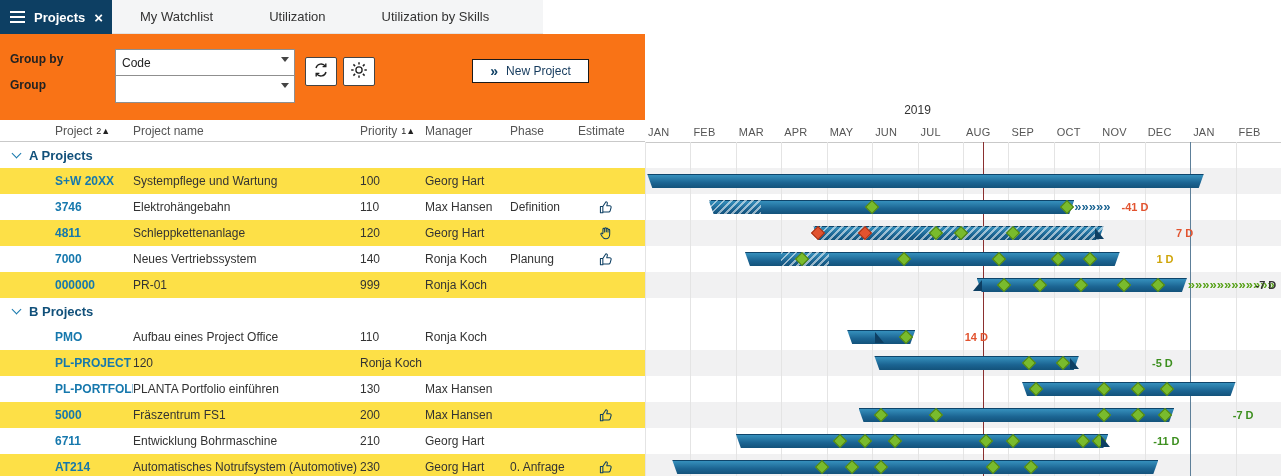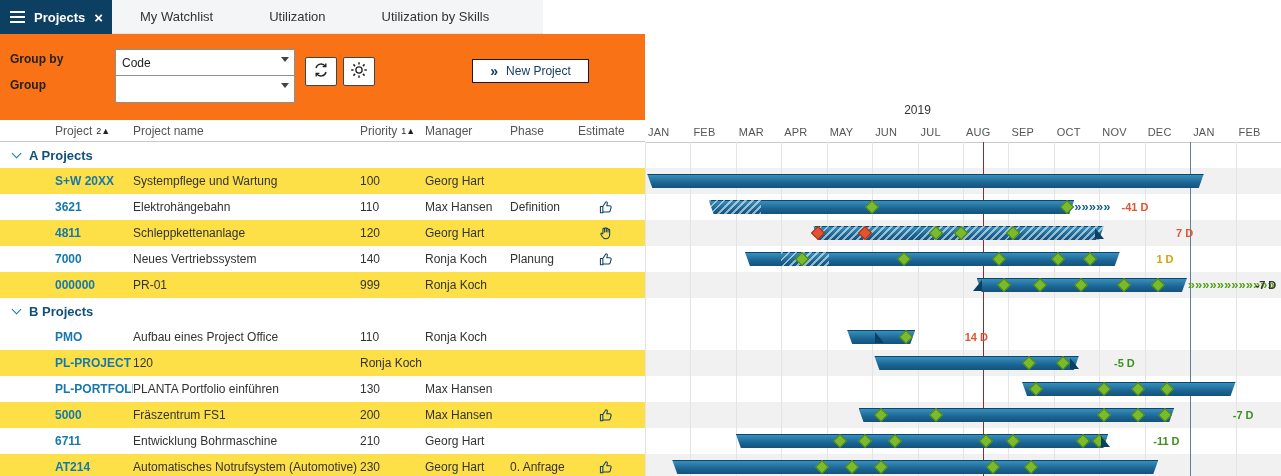--- a/index.html
+++ b/index.html
@@ -147,21 +147,21 @@
         <div class="cell"></div>
         <div class="cell code">S+W 20XX</div>
         <div class="cell">Systempflege und Wartung</div>
         <div class="cell">100</div>
         <div class="cell">Georg Hart</div>
         <div class="cell"></div>
         <div class="cell est"></div>
       </div>
       <div class="t-row proj-row">
         <div class="cell"></div>
-        <div class="cell code">3621</div>
+        <div class="cell code">3746</div>
         <div class="cell">Elektrohängebahn</div>
         <div class="cell">110</div>
         <div class="cell">Max Hansen</div>
         <div class="cell">Definition</div>
         <div class="cell est">
           <svg width="15" height="15" viewBox="0 0 16 16">
             <path d="M1.5 7h2.6v6.5H1.5z M4.1 12.8h6.1c.8 0 1.5-.5 1.7-1.3l1-3.5c.3-1-.5-1.9-1.5-1.9H8.3l.6-2.5c.2-.9-.5-1.8-1.4-1.8h-.1L4.1 6.9z" fill="none" stroke="#0d3f63" stroke-width="1.1" stroke-linejoin="round"></path>
           </svg>
         </div>
       </div>
@@ -336,21 +336,21 @@
             <div class="bar" style="left: 202.157px; width: 68.1429px;"></div>
             <div class="ms green" style="left: 256.214px;"></div>
             <div class="tri" style="left: 229.957px;"></div>
             <div class="glabel" style="left: 290.743px; color: rgb(226, 83, 47);">14 D</div>
           </div>
           <div class="g-row shade">
             <div class="bar" style="left: 229.414px; width: 204.429px;"></div>
             <div class="ms green" style="left: 378.871px;"></div>
             <div class="ms green" style="left: 412.943px;"></div>
             <div class="tri" style="left: 425.3px;"></div>
-            <div class="glabel" style="left: 440px; color: rgb(61, 143, 31);">-5 D</div>
+            <div class="glabel" style="left: 478px; color: rgb(61, 143, 31);">-5 D</div>
           </div>
           <div class="g-row">
             <div class="bar" style="left: 377.057px; width: 213.514px;"></div>
             <div class="ms green" style="left: 385.686px;"></div>
             <div class="ms green" style="left: 453.829px;"></div>
             <div class="ms green" style="left: 487.9px;"></div>
             <div class="ms green" style="left: 517.429px;"></div>
           </div>
           <div class="g-row shade">
             <div class="bar" style="left: 213.514px; width: 315.729px;"></div>

